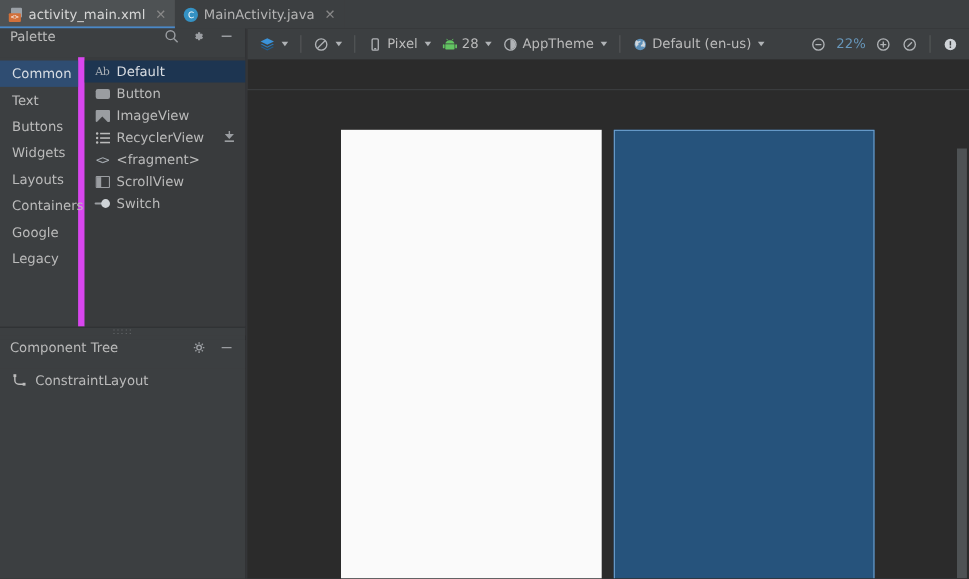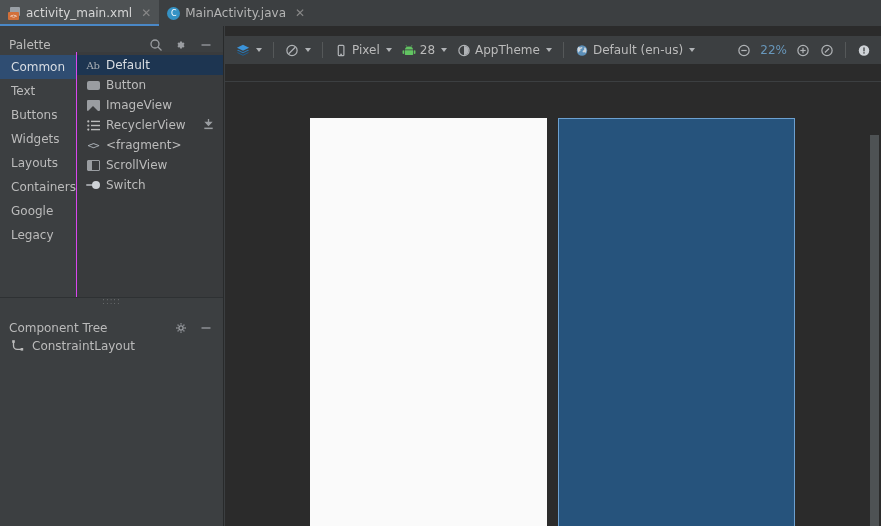--- a/index.html
+++ b/index.html
@@ -46,34 +46,34 @@
     color:#fff; font-size:8px; line-height:13px; text-align:center;
     font-family:"DejaVu Sans", sans-serif; display:inline-block;
   }
 
   
   .leftpane {
     position:absolute; left:0; top:26px; width:224px; height:500px;
     background:#3c3f41; border-right:1px solid #282a2b;
   }
   .panel-header {
-    height:26px; display:flex; align-items:flex-end;
+    height:26px; display:flex; align-items:flex-start;
     padding:0 6px 0 9px; background:#3c3f41; color:#bbbbbb; font-size:12px;
   }
   .panel-header .ptitle { flex:1; }
   .panel-header .hicons { display:flex; align-items:center; gap:11px; padding-right:4px; }
   .hicon { width:14px; height:14px; display:block; color:#9a9da1; }
   .hicon svg { display:block; }
 
   .palette-body {
     position:absolute; left:0; top:26px; right:0; height:245px;
     display:flex; background:#3c3f41;
   }
   .cat-col {
-    width:77px; background:#3c3f41; border-right:1px solid #d946ef;
+    width:77px; background:#3c3f41; border-right:6px solid #d946ef;
     padding-top:3px;
   }
   .cat {
     height:24px; line-height:24px; padding-left:11px;
     font-size:12px; color:#bbbbbb; cursor:default;
   }
   .cat.sel { background:#2f4d72; color:#d8dde3; }
 
   .item-col { flex:1; background:#393b3d; padding-top:3px; position:relative; }
   .pitem {
@@ -117,21 +117,21 @@
   .tree-body { position:absolute; left:0; right:0; top:309px; bottom:0; background:#3c3f41; }
   .tree-row {
     height:22px; display:flex; align-items:center; gap:7px;
     padding-left:11px; font-size:12px; color:#bbbbbb; cursor:default;
   }
 
   
   .surface { position:absolute; left:225px; top:26px; right:0; bottom:0; background:#2b2b2b; }
 
   .dtoolbar {
-    position:absolute; left:0; right:0; top:10px; height:28px;
+    position:absolute; left:0; right:0; top:0; height:28px;
     background:#3c3f41; display:flex; align-items:center; padding-left:6px; gap:0;
     border-bottom:none;
   }
   .dtoolbar2 {
     position:absolute; left:0; right:0; top:28px; height:28px;
     background:#3c3f41; display:flex; align-items:center; padding-left:6px;margin-top:27px;
   }
   .tbtn {
     display:flex; align-items:center; gap:4px; height:22px;
     padding:0 5px; font-size:12px; color:#bbbbbb; cursor:default; white-space:nowrap;

